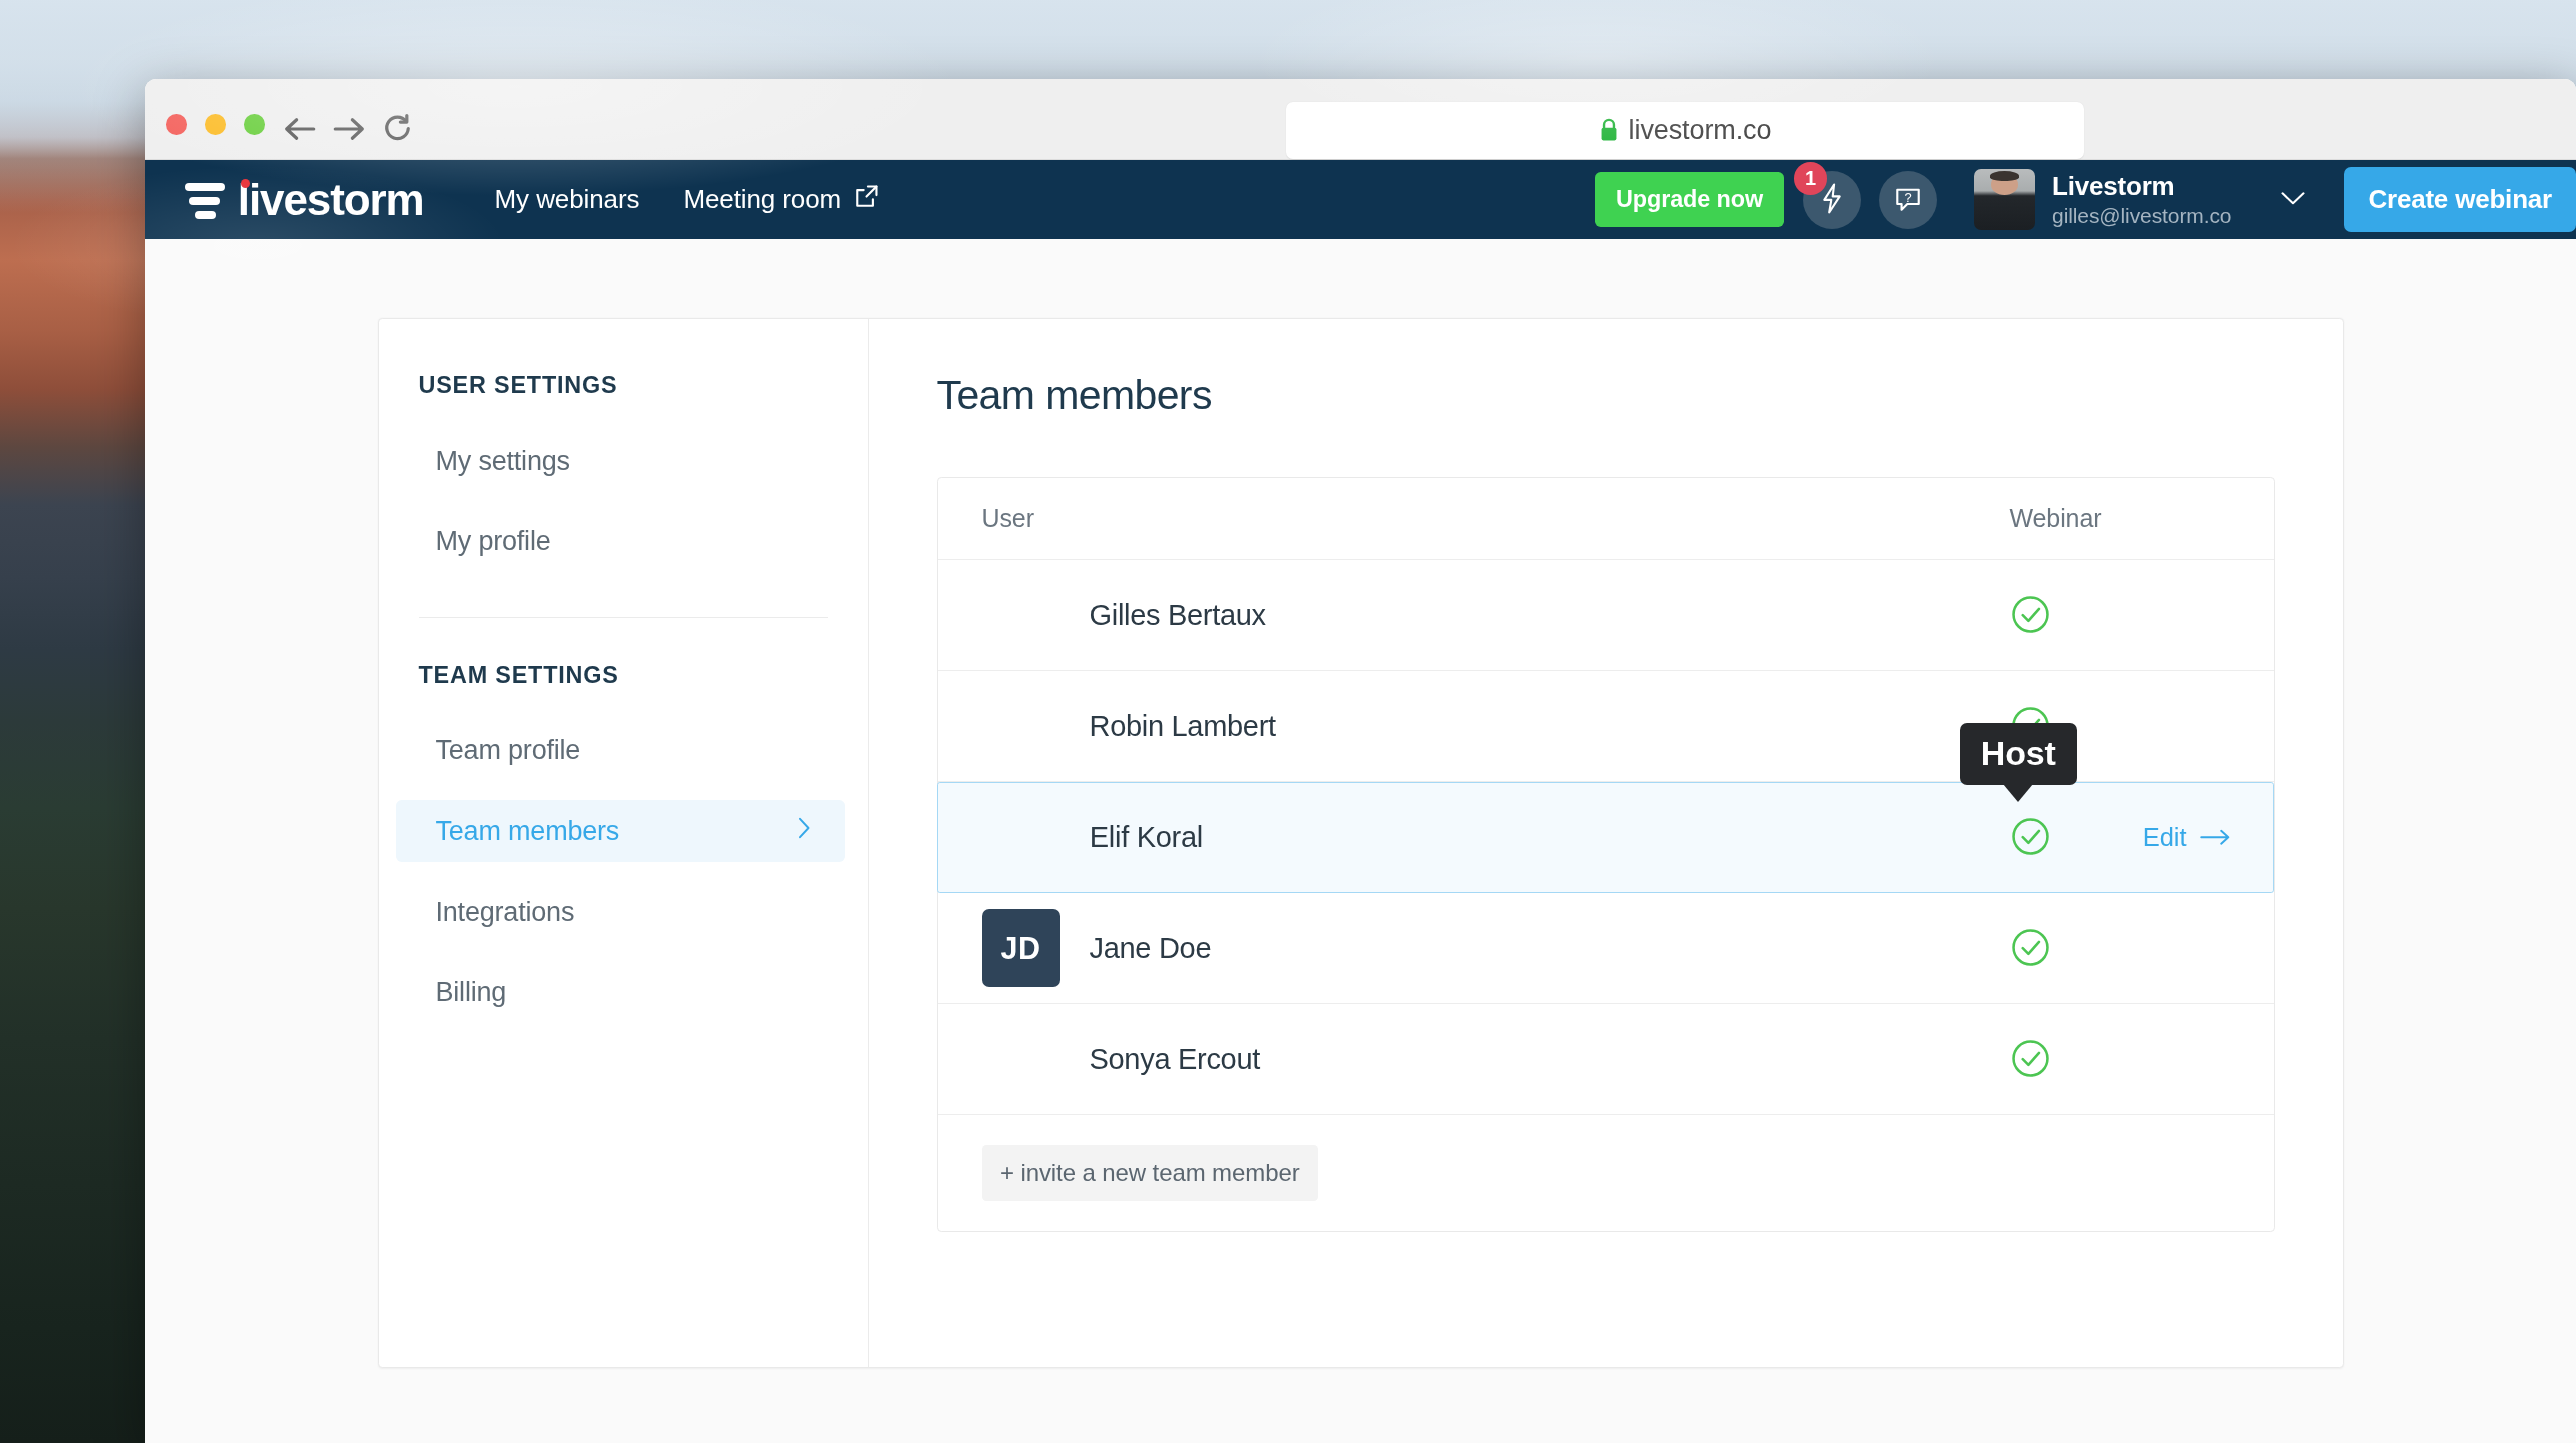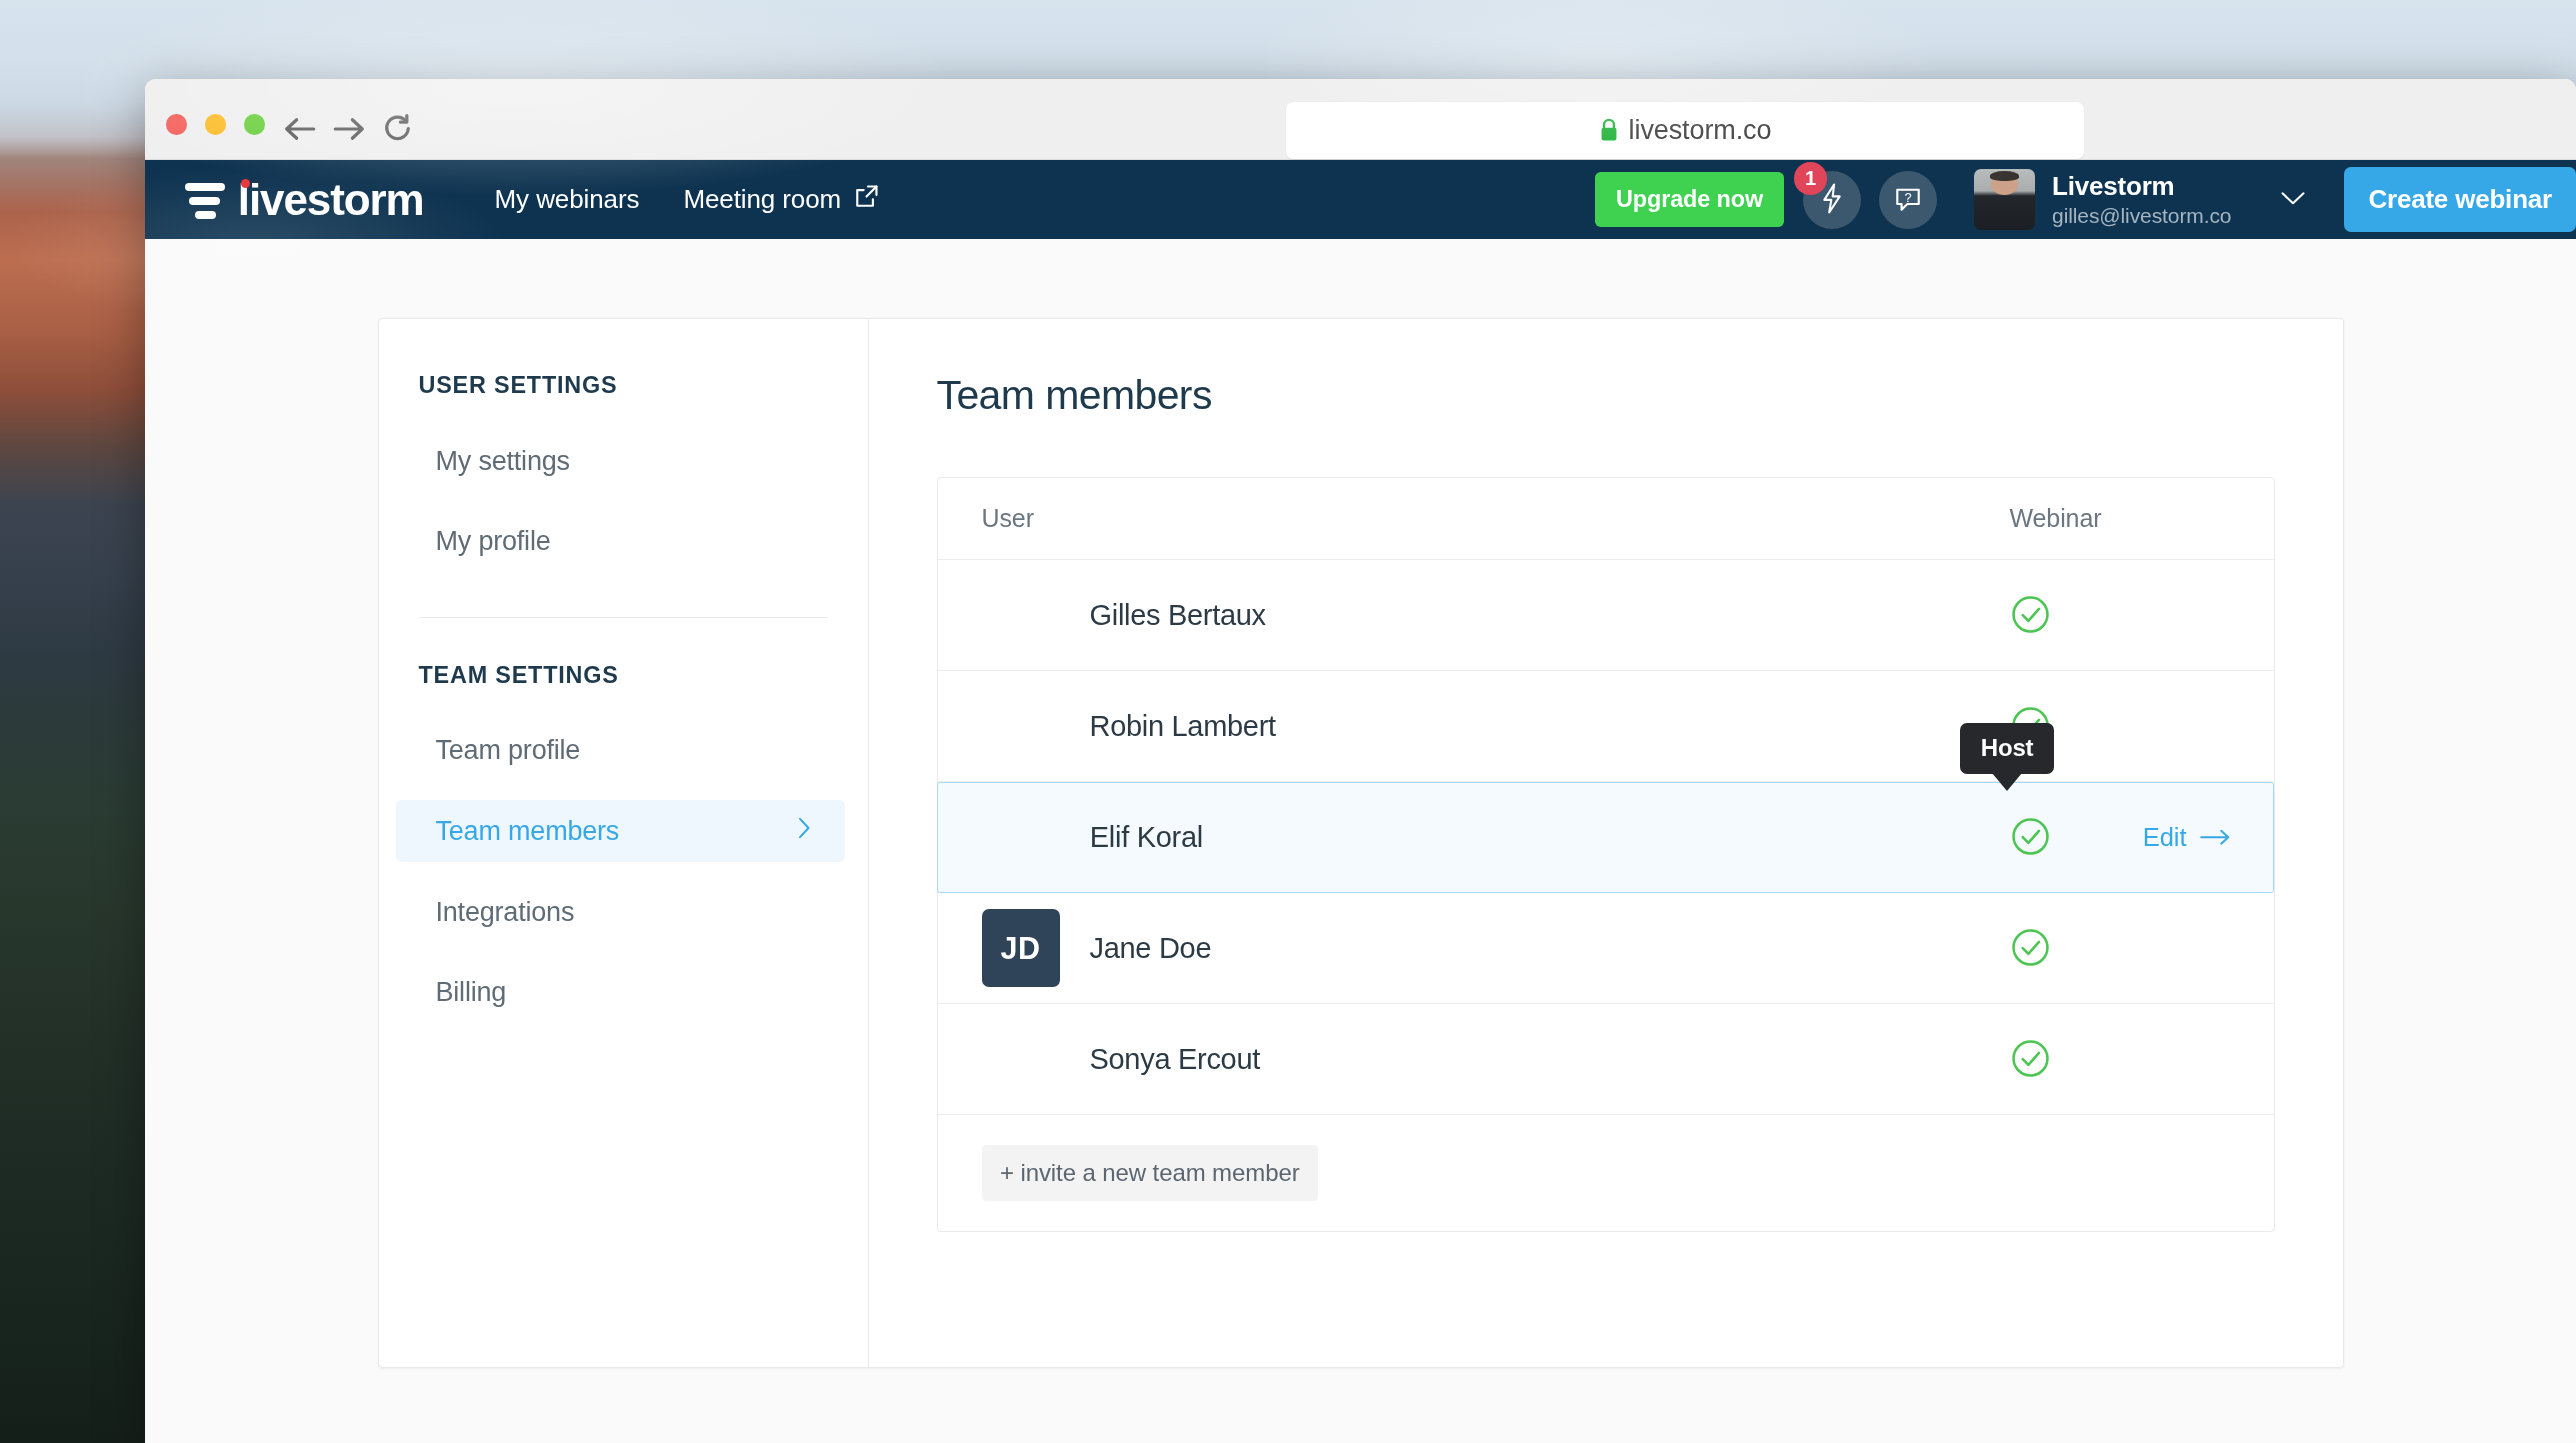--- a/index.html
+++ b/index.html
@@ -450,21 +450,21 @@
     letter-spacing: -0.1px;
   }
 
   
   .tooltip {
     position: absolute;
     left: 1022px;
     top: -60px;
     background: #26282b;
     color: #ffffff;
-    font-size: 24px;
+    font-size: 34px;
     font-weight: 700;
     padding: 11.4px 21px;
     border-radius: 7px;
     letter-spacing: -0.2px;
     z-index: 20;
   }
   .tooltip::after {
     content: "";
     position: absolute;
     left: 50%;

